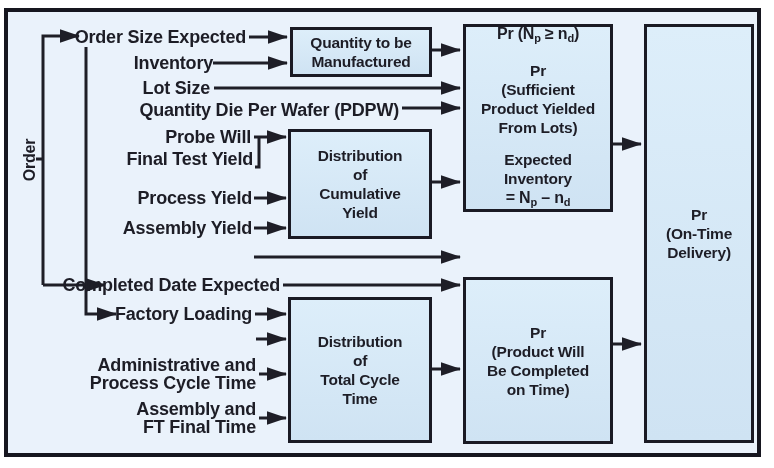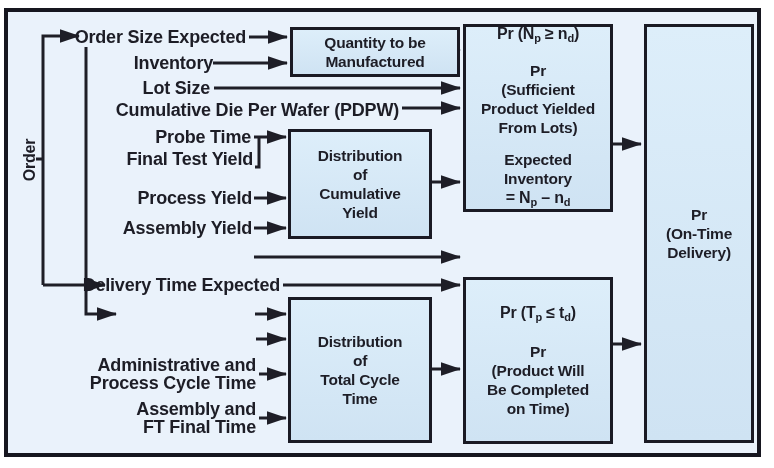--- a/index.html
+++ b/index.html
@@ -71,32 +71,33 @@
     <polyline points="432,369 460,369" marker-end="url(#ah)"></polyline>
     <polyline points="613,144 641,144" marker-end="url(#ah)"></polyline>
     <polyline points="613,344 641,344" marker-end="url(#ah)"></polyline>
   </svg>
 
   <div id="order-label">Order</div>
 
   <div class="lbl" style="right:528px; top:28px;">Order Size Expected</div>
   <div class="lbl" style="right:561px; top:54px;">Inventory</div>
   <div class="lbl" style="right:564px; top:79px;">Lot Size</div>
-  <div class="lbl" style="right:375px; top:101px;">Cumulative Die Per Wafer (PDPW)</div>
-  <div class="lbl" style="right:523px; top:128px;">Probe Time</div>
+  <div class="lbl" style="right:375px; top:101px;">Quantity Die Per Wafer (PDPW)</div>
+  <div class="lbl" style="right:523px; top:128px;">Probe Will</div>
   <div class="lbl" style="right:521px; top:150px;">Final Test Yield</div>
   <div class="lbl" style="right:522px; top:189px;">Process Yield</div>
   <div class="lbl" style="right:522px; top:219px;">Assembly Yield</div>
-  <div class="lbl" style="right:494px; top:276px;">Delivery Time Expected</div>
+  <div class="lbl" style="right:494px; top:276px;">Completed Date Expected</div>
+  <div class="lbl" style="right:522px; top:305px;">Factory Loading</div>
   <div class="lbl lbl2" style="right:518px; top:356px;">Administrative and
 Process Cycle Time</div>
   <div class="lbl lbl2" style="right:518px; top:400px;">Assembly and
 FT Final Time</div>
 
-  <div class="box" style="left:290px; top:27px; width:170px; height:50px;">
+  <div class="box" style="left:290px; top:27px; width:142px; height:50px;">
     <div class="blk">Quantity to be
 Manufactured</div>
   </div>
 
   <div class="box" style="left:288px; top:129px; width:144px; height:110px;">
     <div class="blk">Distribution
 of
 Cumulative
 Yield</div>
   </div>
@@ -112,21 +113,20 @@
     <div class="frm"><span>Pr (N</span><sub>p</sub><span> ≥ n</span><sub>d</sub><span>)</span></div>
     <div class="blk">Pr
 (Sufficient
 Product Yielded
 From Lots)</div>
     <div class="blk"><span style="white-space:pre-line;">Expected
 Inventory</span><br><span class="frm"><span>= N</span><sub>p</sub><span> – n</span><sub>d</sub></span></div>
   </div>
 
   <div class="box" style="left:463px; top:277px; width:150px; height:167px; gap:15px;">
-    <div class="frm"><span>Pr (T</span><sub>p</sub><span> ≤ t</span><sub>d</sub><span>)</span></div>
     <div class="blk">Pr
 (Product Will
 Be Completed
 on Time)</div>
   </div>
 
   <div class="box" style="left:644px; top:24px; width:110px; height:419px;">
     <div class="blk">Pr
 (On-Time
 Delivery)</div>

